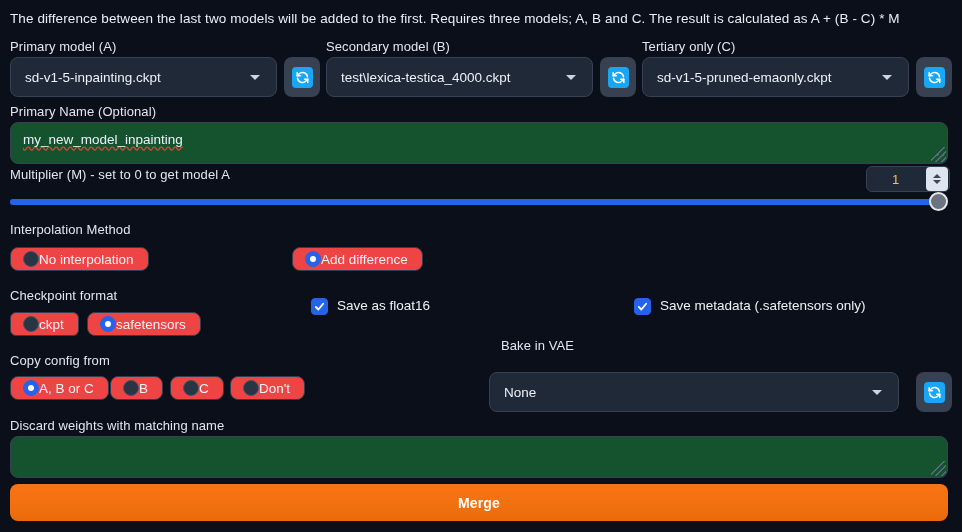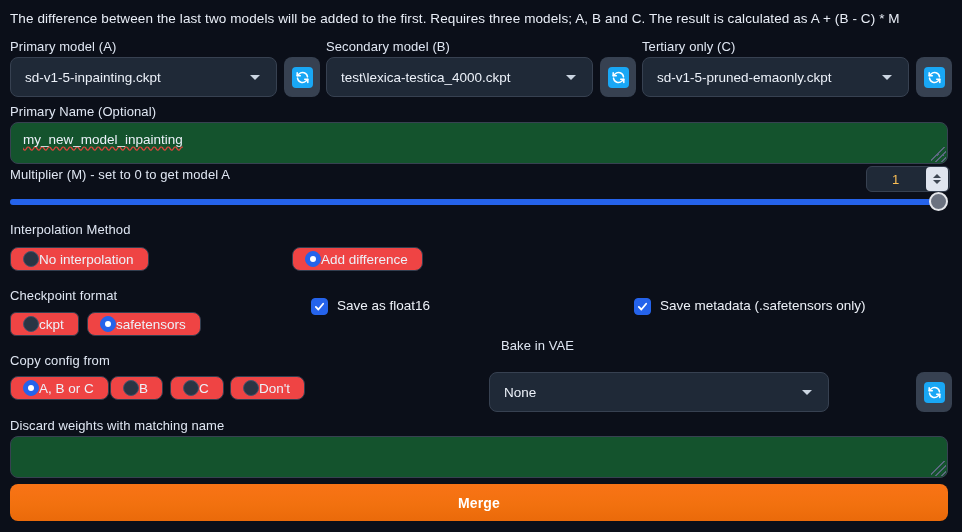--- a/index.html
+++ b/index.html
@@ -308,21 +308,21 @@
   <div class="pill" style="left:170px; top:376px;">
     <span class="radio"></span>
     <span class="ptext">C</span>
   </div>
   <div class="pill" style="left:230px; top:376px;">
     <span class="radio"></span>
     <span class="ptext">Don't</span>
   </div>
 
   <div class="lbl" style="left:489px; top:338px;margin-left:12px;">Bake in VAE</div>
-  <div class="dd" style="left:489px; top:372px; width:340px;">
+  <div class="dd" style="left:489px; top:372px; width:410px;">
     <span class="val">None</span>
     <span class="caret"></span>
   </div>
   <div class="refresh" style="left:916px; top:372px;">
     <span class="glyph">
       <svg width="15" height="15" viewBox="0 0 24 24" fill="none" stroke="#ffffff" stroke-width="2.4" stroke-linecap="round" stroke-linejoin="round">
         <path d="M20 11a8 8 0 0 0-13.6-4.6L3.5 9"></path>
         <polyline points="3.5,4.2 3.5,9.2 8.5,9.2"></polyline>
         <path d="M4 13a8 8 0 0 0 13.6 4.6L20.5 15"></path>
         <polyline points="20.5,19.8 20.5,14.8 15.5,14.8"></polyline>

